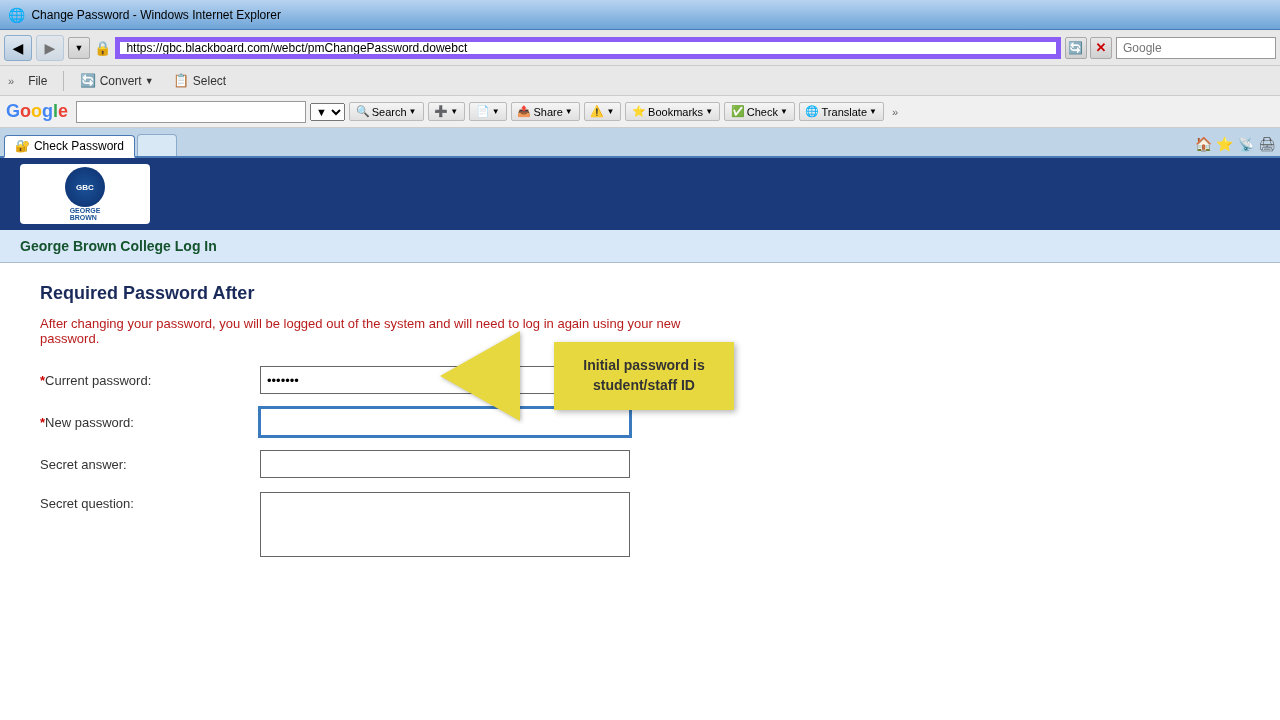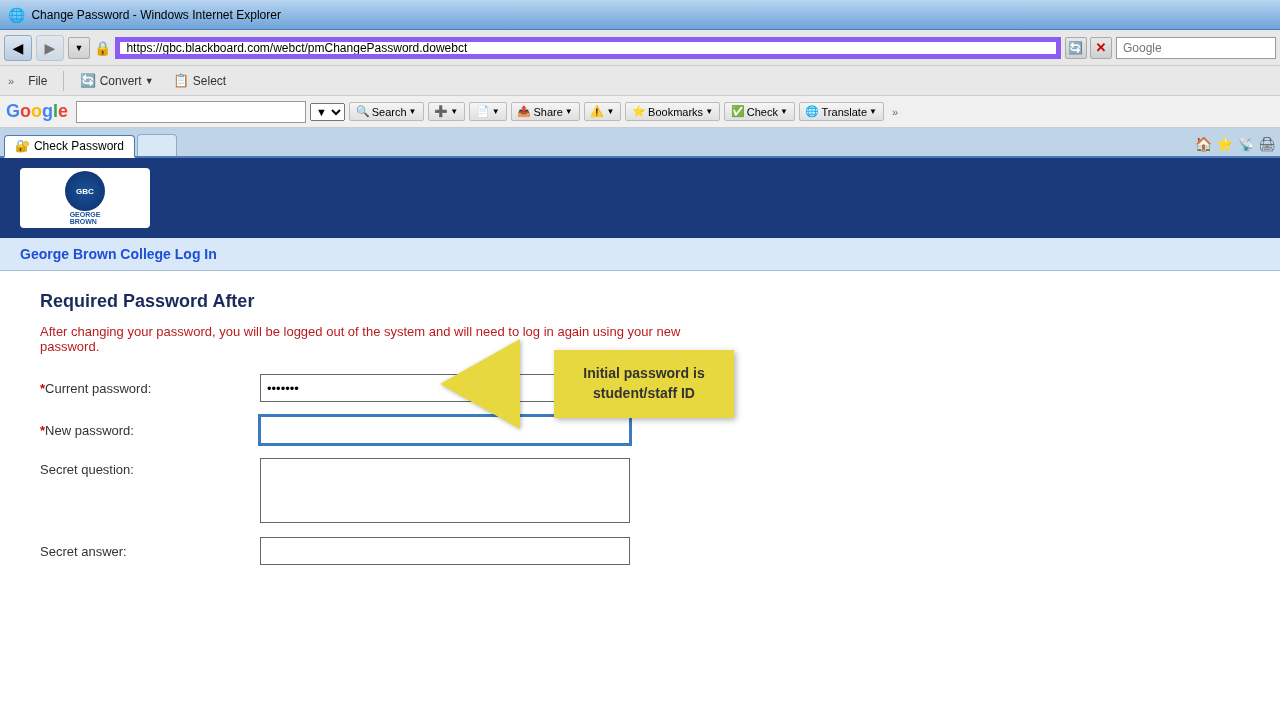--- a/index.html
+++ b/index.html
@@ -154,21 +154,21 @@
     .tab-right-icons {
       margin-left: auto;
       display: flex; align-items: center; gap: 4px;
       padding-bottom: 4px;
     }
     .tab-right-icon { font-size: 14px; color: #555; cursor: pointer; }
 
     
     .page-header {
       background: #1a3a7c;
-      height: 80px;
+      height: 72px;
       display: flex;
       align-items: center;
       padding: 0 20px;
     }
     .college-logo {
       background: #fff;
       width: 130px;
       height: 60px;
       border-radius: 4px;
       display: flex;
@@ -187,21 +187,21 @@
       color: #fff; font-size: 8px; font-weight: bold; text-align: center;
     }
     .logo-text-bottom { font-size: 7px; color: #1a5296; font-weight: bold; }
 
     
     .login-header {
       background: #d8e8f8;
       padding: 8px 20px;
       font-size: 14px;
       font-weight: bold;
-      color: #1d4ed8;
+      color: #14532d;
       border-bottom: 1px solid #aabbd0;
     }
 
     
     .main-content {
       padding: 20px 40px;
       position: relative;
       background: #fff;
     }
     .section-title {
@@ -400,28 +400,28 @@
   </div>
 
   <div class="form-row">
     <div class="form-label">
       <span style="color:#cc0000; font-weight:bold;">*</span>New password:
     </div>
     <input class="form-input focused" type="password" value="" style="">
   </div>
 
 
+  <div class="form-row">
+    <div class="form-label">Secret answer:</div>
+    <input class="form-input" type="text" value="" style="">
+  </div>
+
   <div class="form-row" style="align-items: flex-start; margin-top:4px;">
     <div class="form-label" style="padding-top:4px;">Secret question:</div>
     <textarea class="form-textarea" style=""></textarea>
-  </div>
-
-  <div class="form-row">
-    <div class="form-label">Secret answer:</div>
-    <input class="form-input" type="text" value="" style="">
   </div>
 
   <div class="tooltip-container" style="top: 68px; left: 440px;">
     <div class="tooltip-arrow"></div>
     <div class="tooltip-box">
       <span>Initial password is student/staff ID</span>
     </div>
   </div>
 </div>
 

